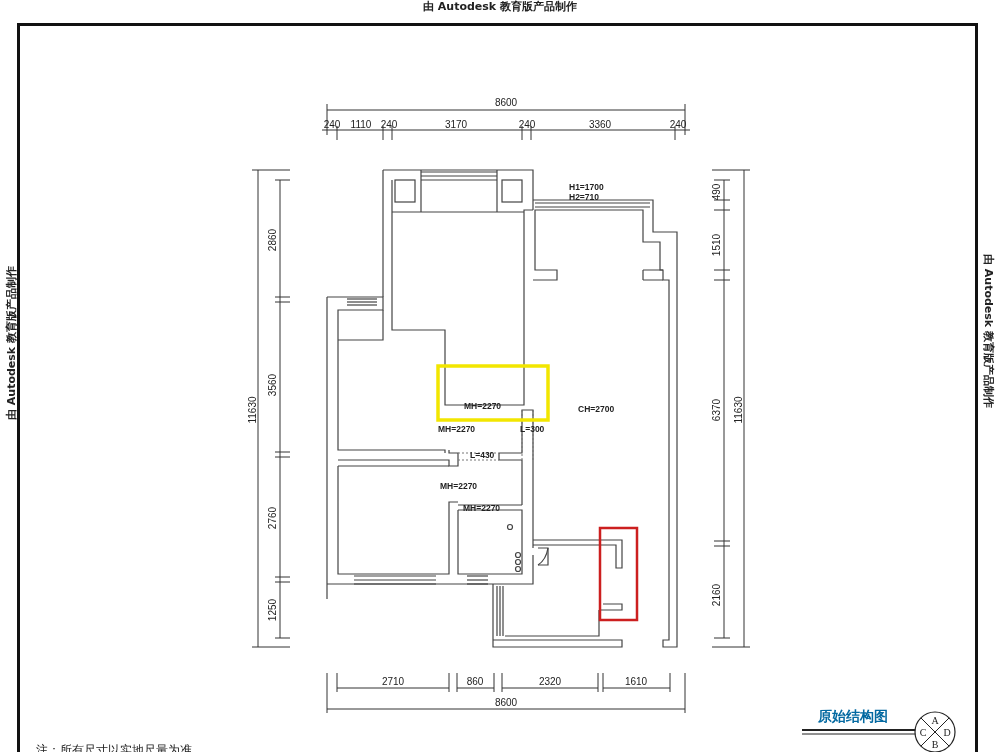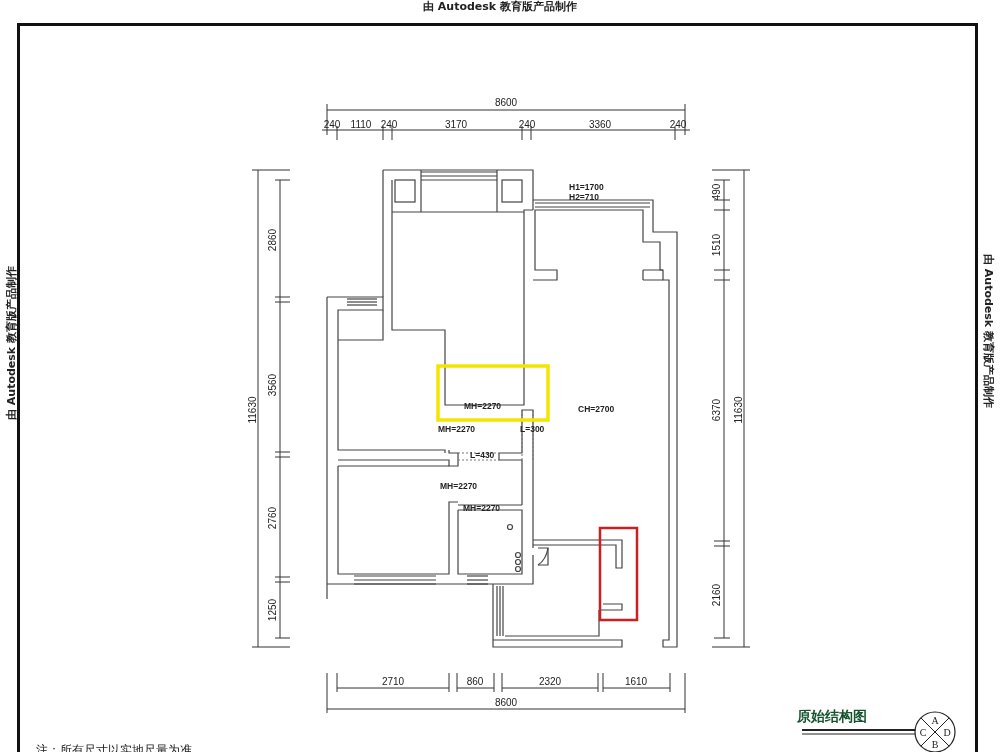--- a/index.html
+++ b/index.html
@@ -7,21 +7,21 @@
     .watermark-top { position: absolute; top: 0; left: 0; width: 1000px; text-align: center; font-size: 11px; font-weight: bold; color: #222; line-height: 14px; }
     .watermark-side { position: absolute; font-size: 11px; font-weight: bold; color: #222; white-space: nowrap; }
     .wm-left { left: 4px; top: 330px; transform-origin: left top; transform: rotate(-90deg) translate(-90px, 0); }
     .wm-right { right: 4px; top: 318px; transform-origin: right top; transform: rotate(90deg) translate(90px, 0); }
     .frame { position: absolute; left: 17px; top: 23px; width: 961px; height: 740px; border: 3px solid #111; box-sizing: border-box; }
     svg.plan { position: absolute; left: 0; top: 0; }
     .dim { font-family: "Liberation Sans", sans-serif; font-size: 10px; fill: #222; }
     .lbl { font-family: "Liberation Sans", sans-serif; font-size: 8.5px; fill: #222; font-weight: bold; }
     .wall { fill: none; stroke: #444; stroke-width: 1.2; }
     .dimline { stroke: #333; stroke-width: 1; fill: none; }
-    .title-block { position: absolute; left: 797px; top: 708px; font-size: 14px; font-weight: bold; color: #14532d; font-family: "DejaVu Sans", sans-serif; }
+    .title-block { position: absolute; left: 818px; top: 708px; font-size: 14px; font-weight: bold; color: #0369a1; font-family: "DejaVu Sans", sans-serif; }
     .note { position: absolute; left: 36px; top: 742px; font-size: 12px; color: #222; font-family: "DejaVu Sans", sans-serif; }
   </style>
 </head>
 <body>
 
 <div class="watermark-top">由 Autodesk 教育版产品制作</div>
 <div class="watermark-side wm-left">由 Autodesk 教育版产品制作</div>
 <div class="watermark-side wm-right">由 Autodesk 教育版产品制作</div>
 
 <div class="frame"></div>

